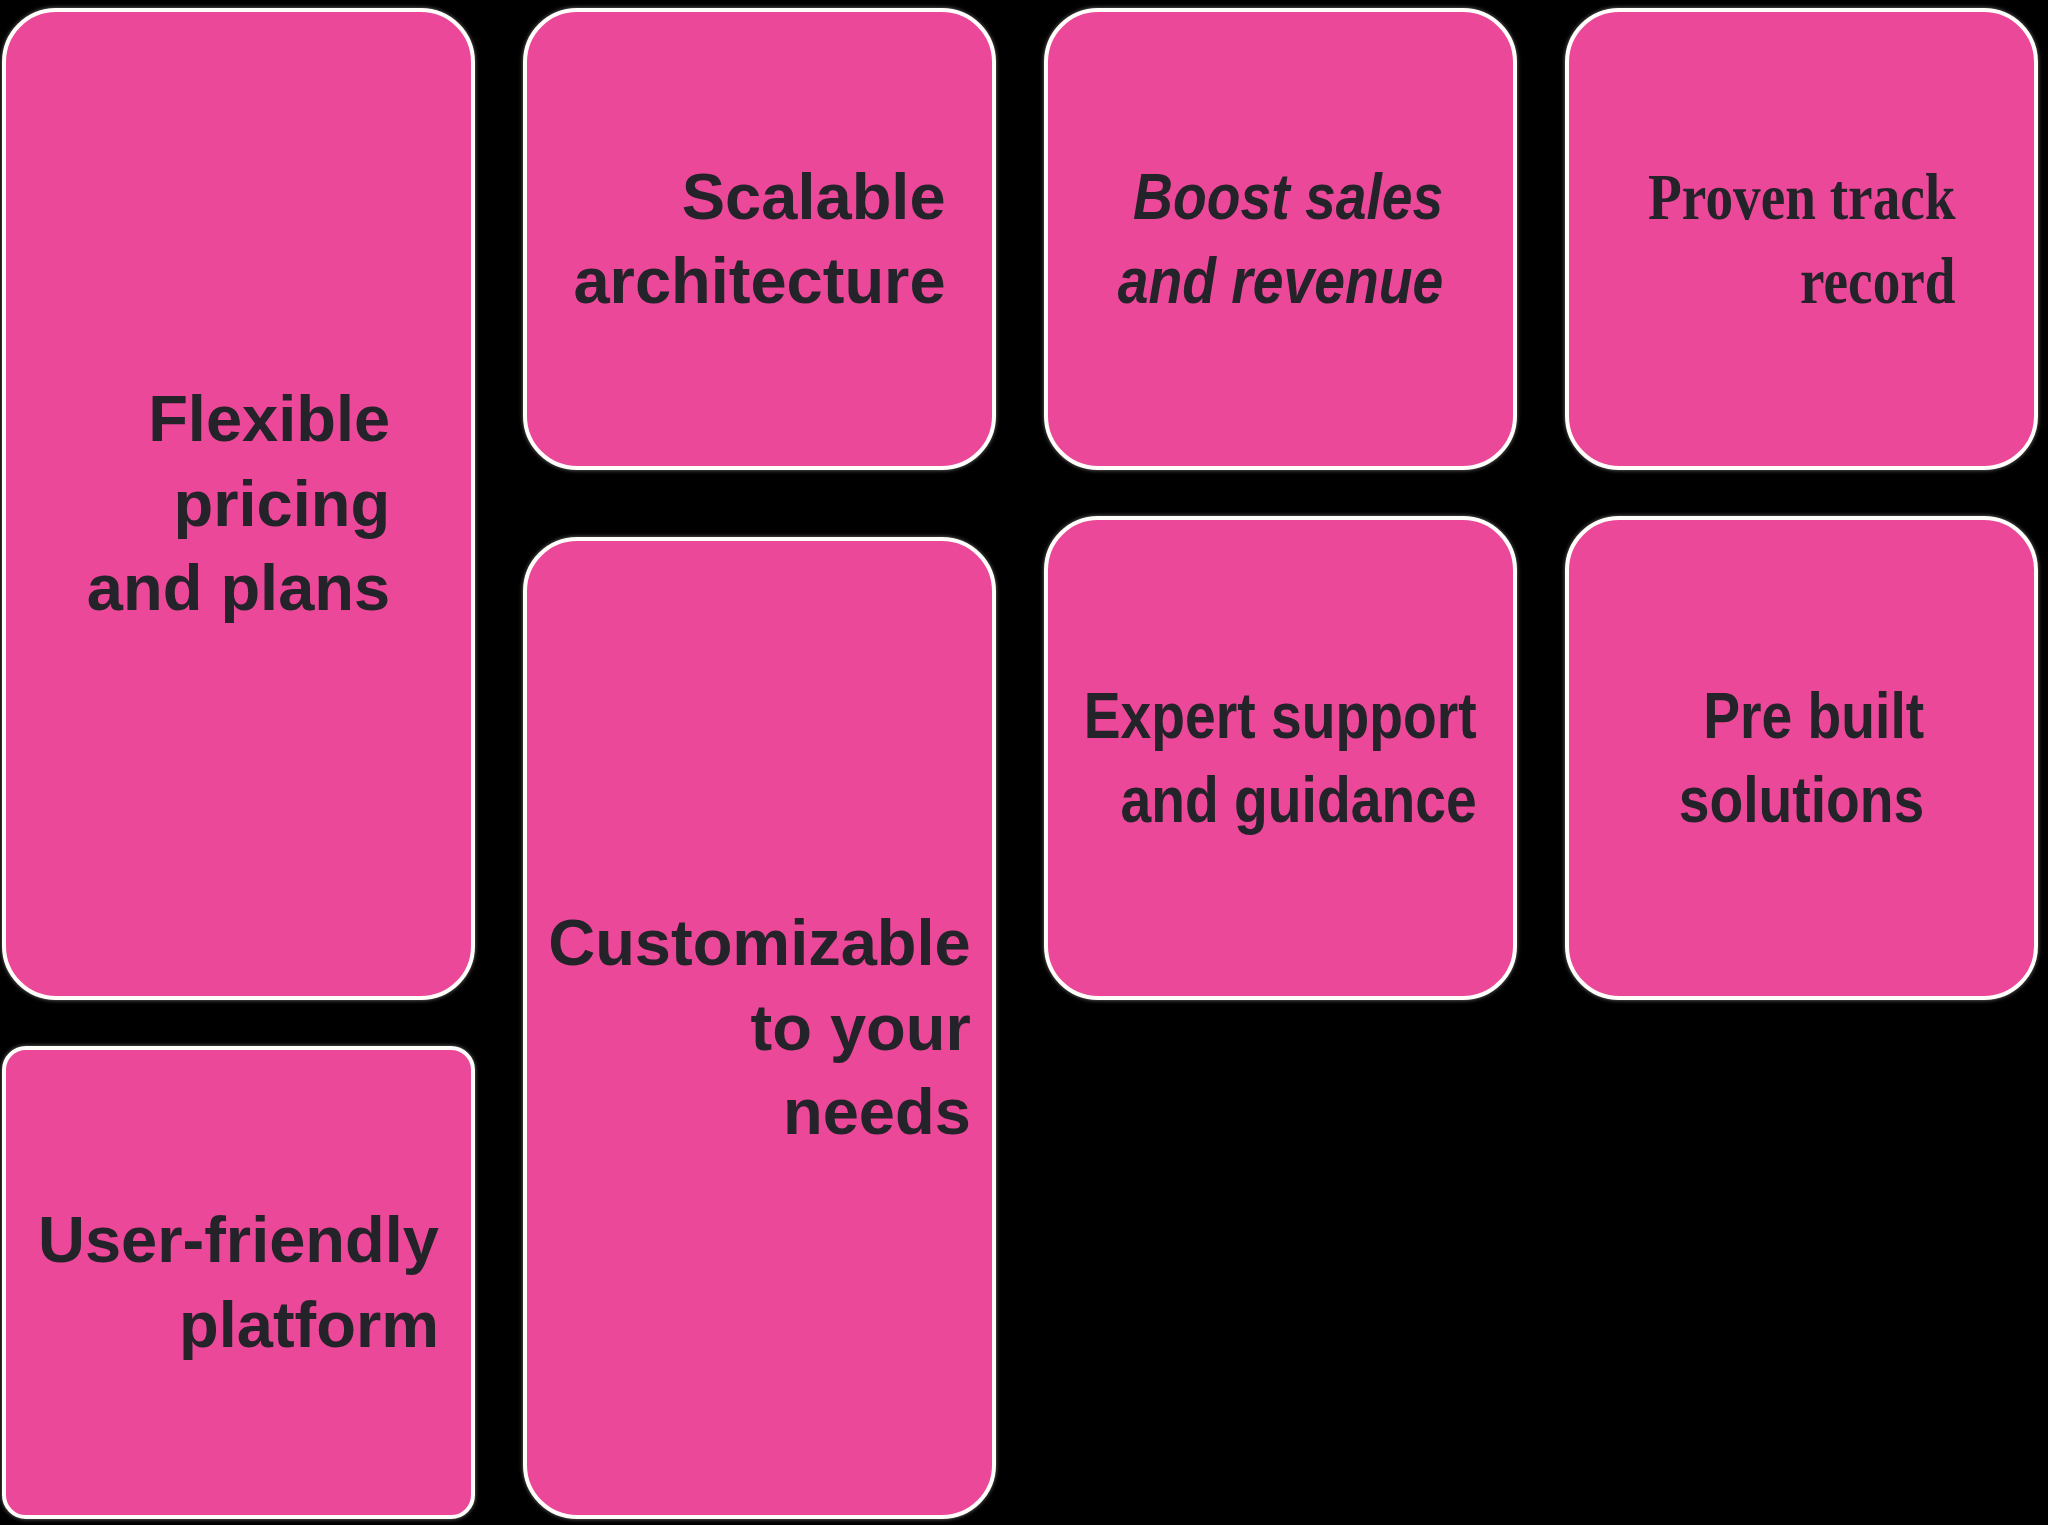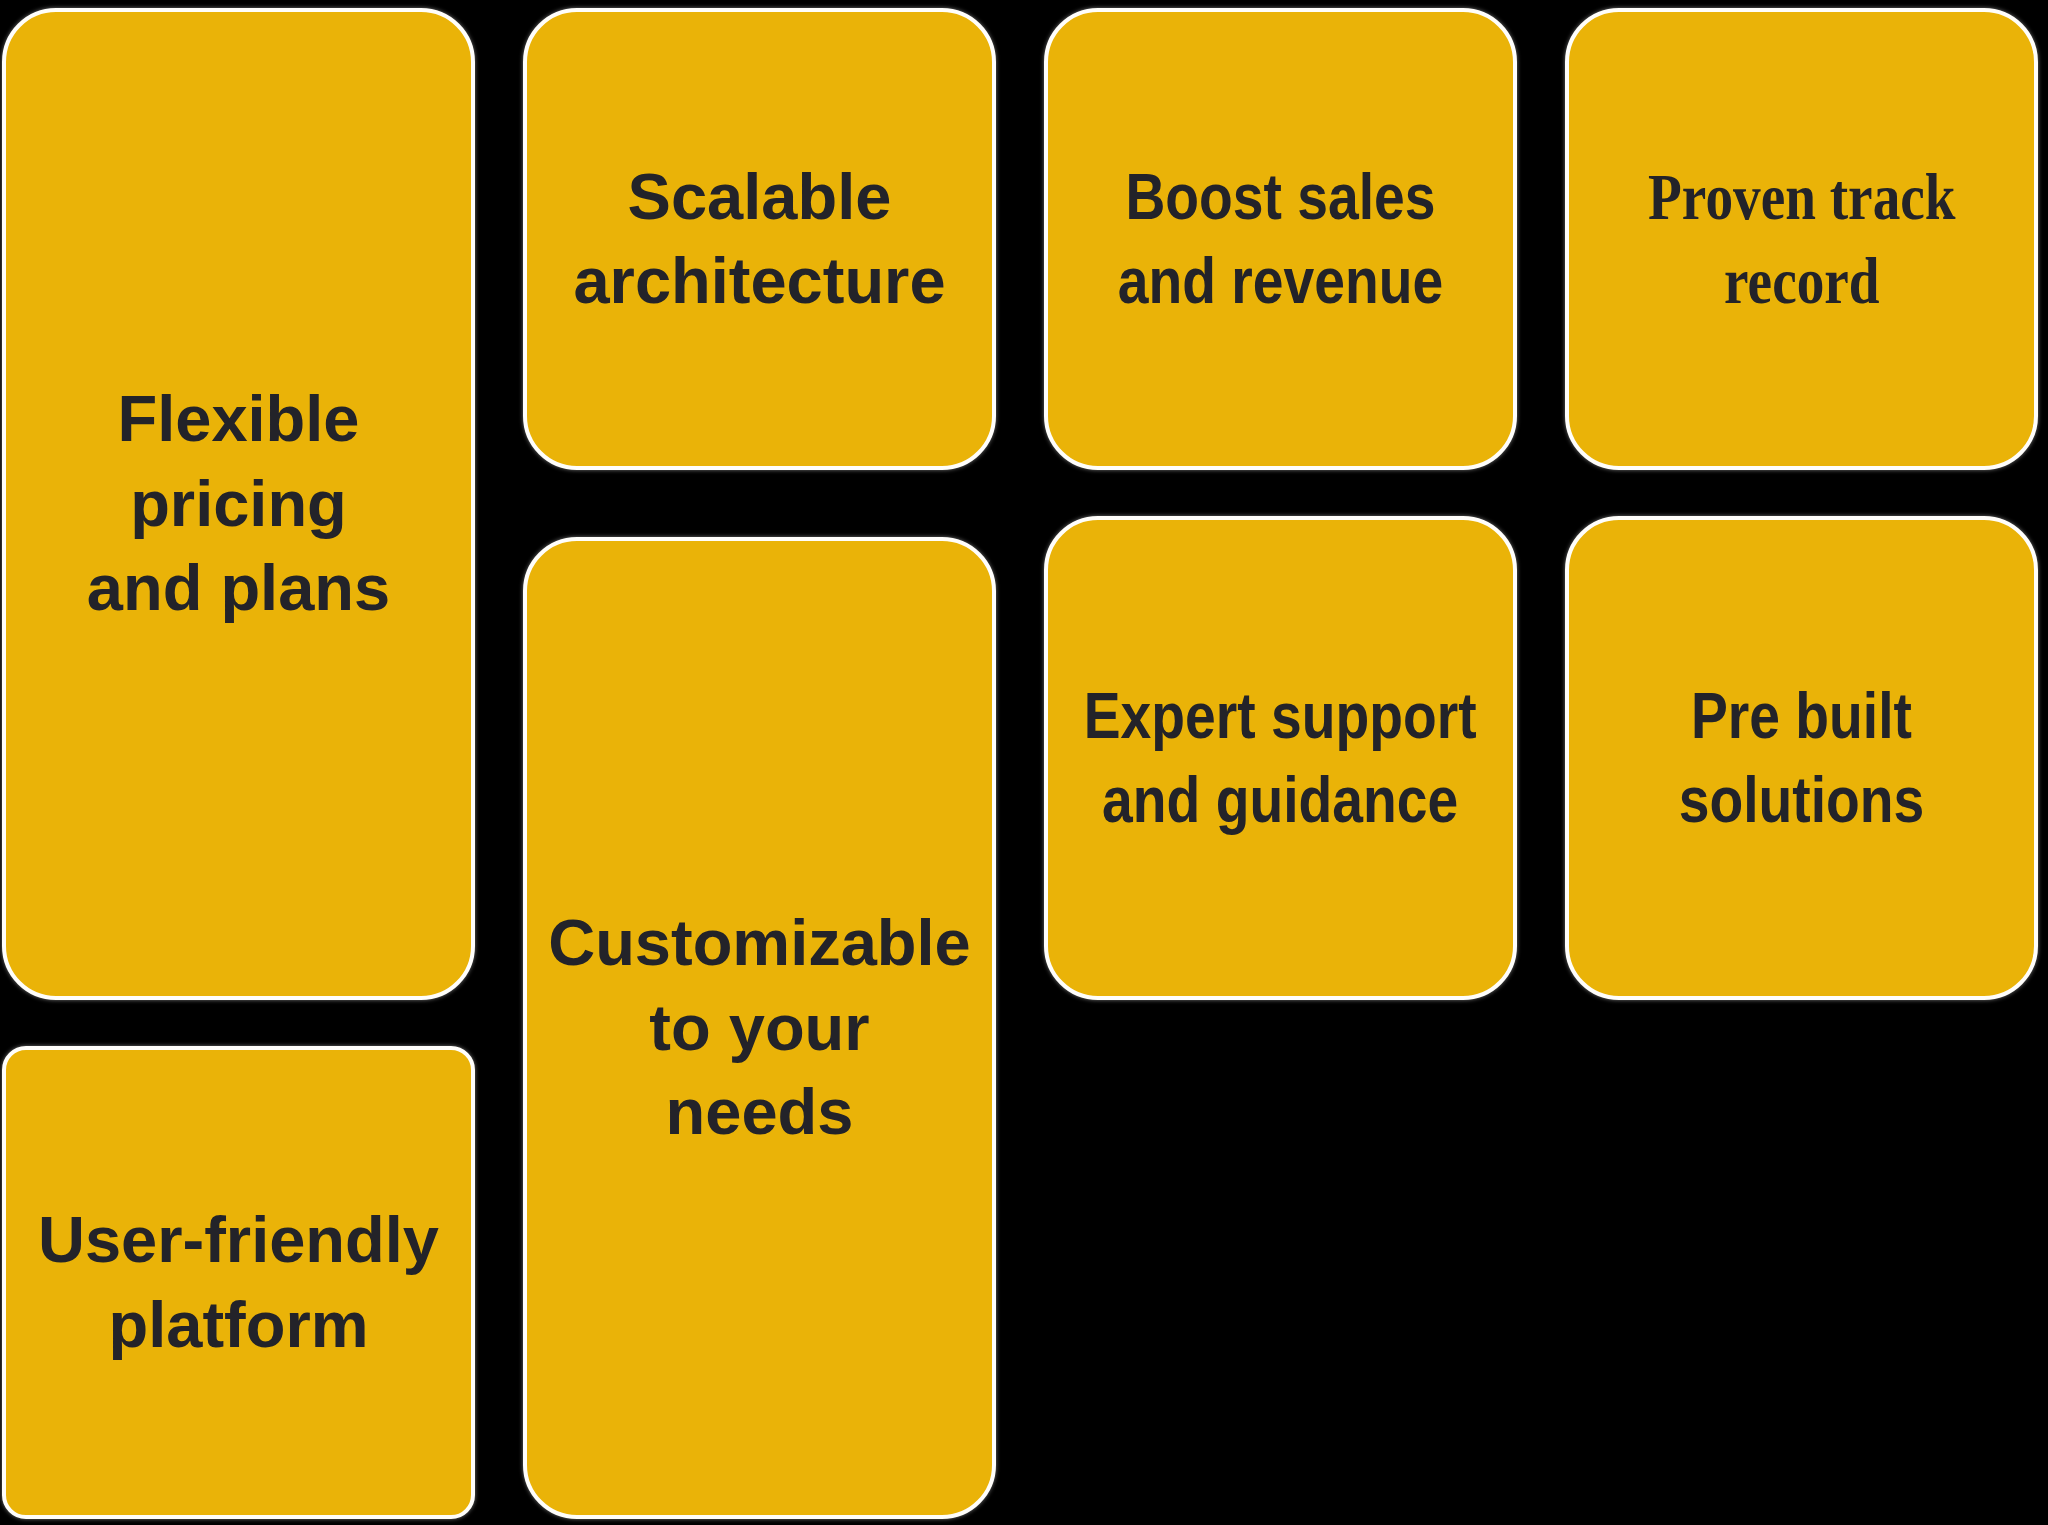--- a/index.html
+++ b/index.html
@@ -15,46 +15,46 @@
     overflow: hidden;
     box-sizing: border-box;
     display: grid;
     grid-template-columns: repeat(4, 1fr);
     grid-template-rows: 462px 484px auto;
     gap: 46px 48px;
     padding: 8px 10px 6px 2px;
     font-family: "Liberation Sans", sans-serif;
   }
   .card {
-    background: #eab308;
+    background: #ec4899;
     border: 4px solid #fffefb;
     border-radius: 54px;
     box-shadow: 0 0 4px rgba(255,255,255,0.45);
     display: flex;
     align-items: center;
     justify-content: center;
-    text-align: center;
+    text-align: right;
     overflow: visible;
   }
   .card-label {
     font-weight: 700;
     font-size: 65px;
     line-height: 1.3;
     color: #232329;
     white-space: pre;
     letter-spacing: 0;
   }
   .condensed .card-label {
     transform: scaleX(0.85);
     transform-origin: 50% 50%;
   }
   
   .c-flexible   { grid-column: 1;     grid-row: 1 / 3; }
   .c-scalable   { grid-column: 2;     grid-row: 1; }
-  .c-boost      { grid-column: 3;     grid-row: 1; }
+  .c-boost      { grid-column: 3;     grid-row: 1; font-style: italic; }
   .c-proven     { grid-column: 4;     grid-row: 1; font-family: Liberation Serif, serif; }
   .c-custom     { grid-column: 2;     grid-row: 2 / 4; margin-top: 21px; }
   .c-expert     { grid-column: 3;     grid-row: 2; }
   .c-prebuilt   { grid-column: 4;     grid-row: 2; }
   .c-user       { grid-column: 1;     grid-row: 3; border-radius: 24px; }
   .c-trusted    { grid-column: 3 / 5; grid-row: 3; }
 </style>
 </head>
 <body>
 

